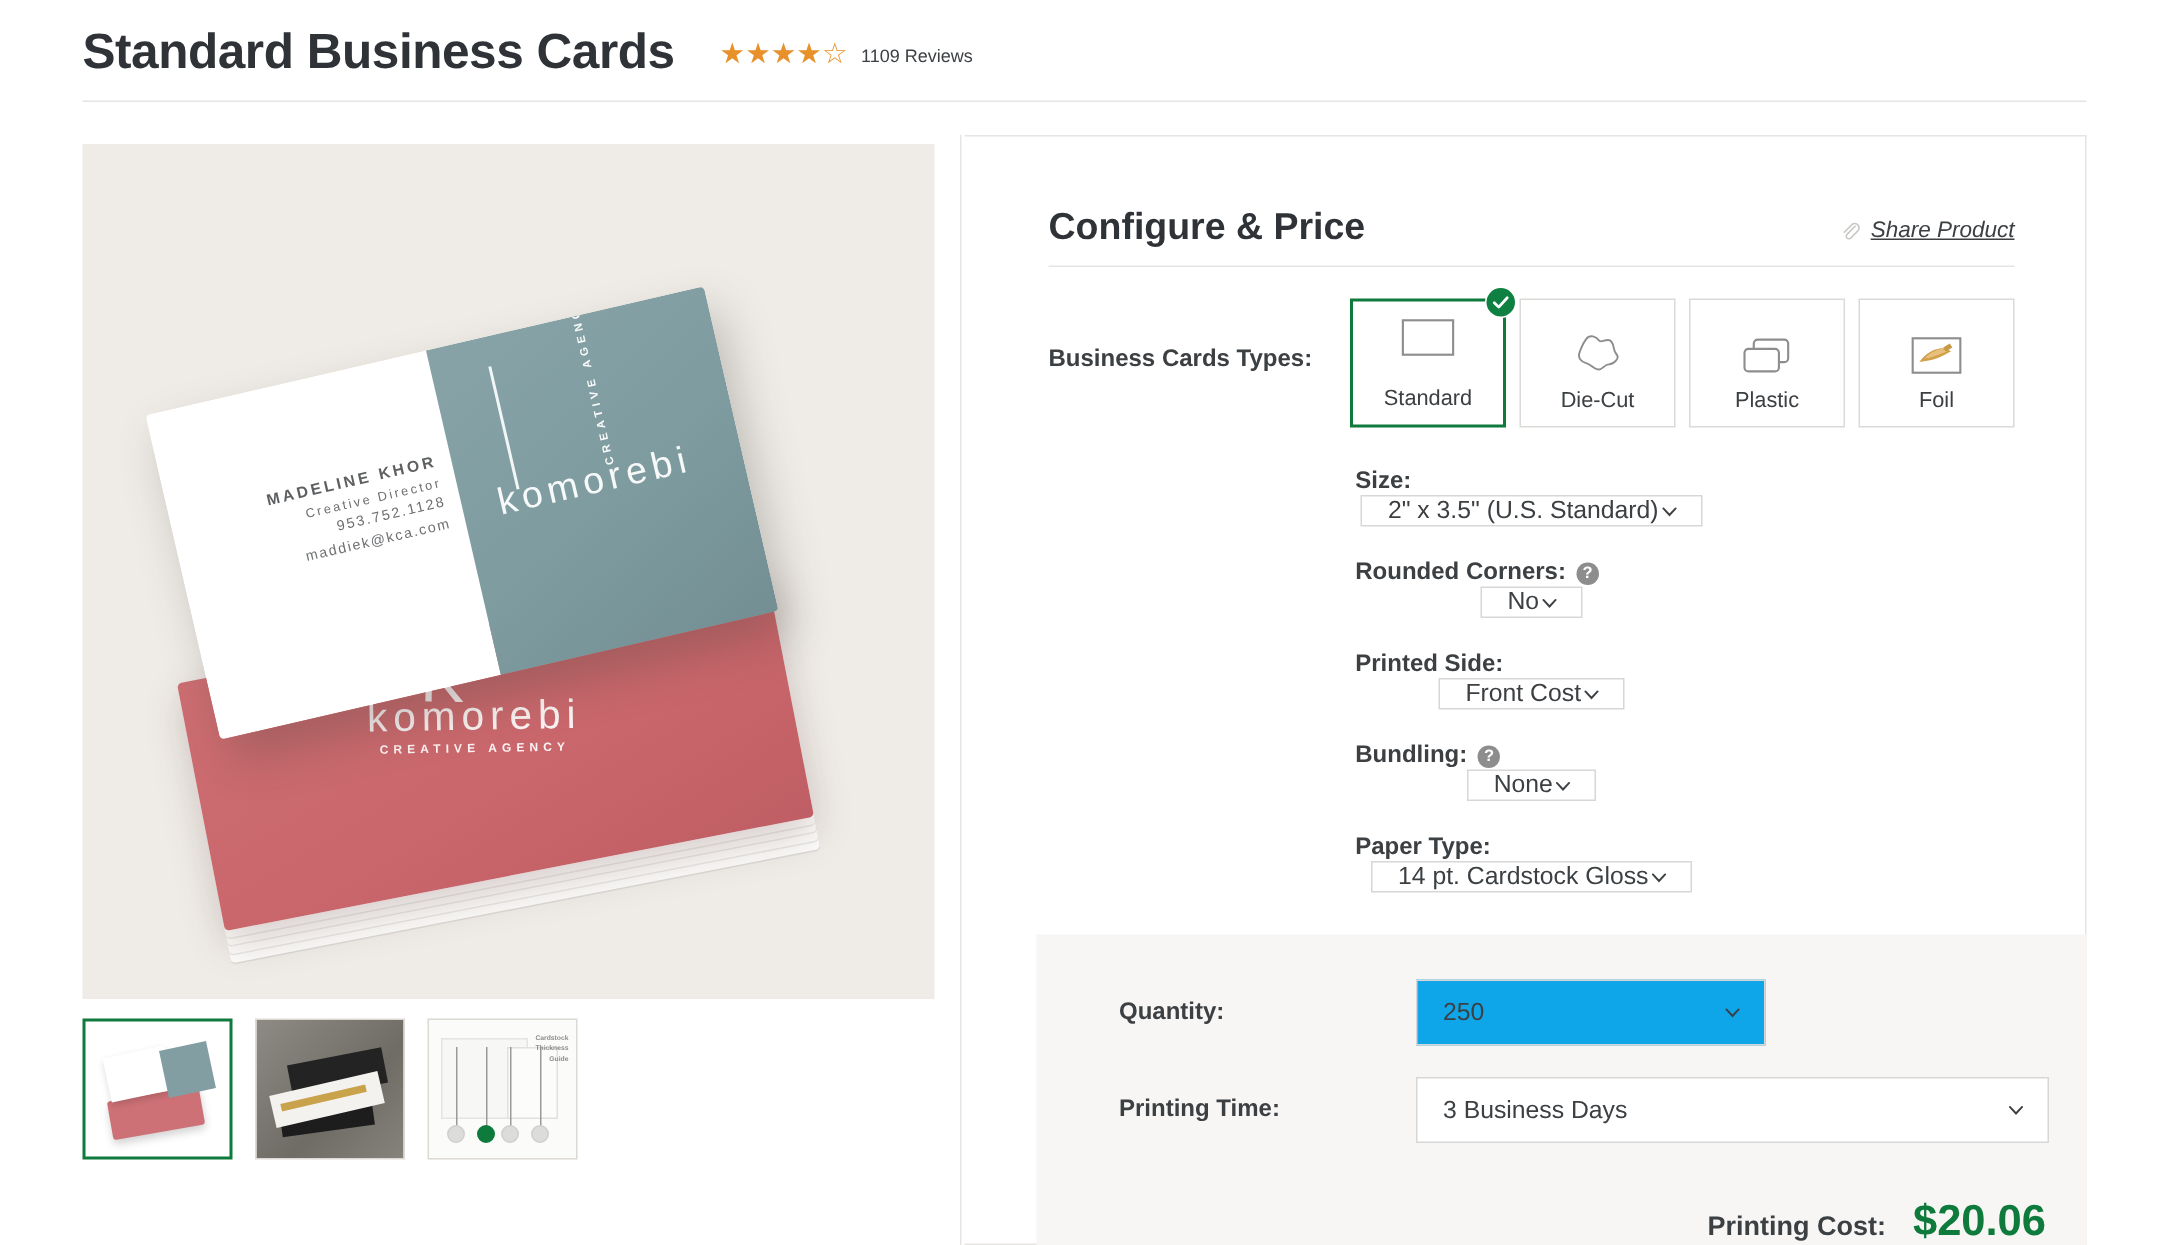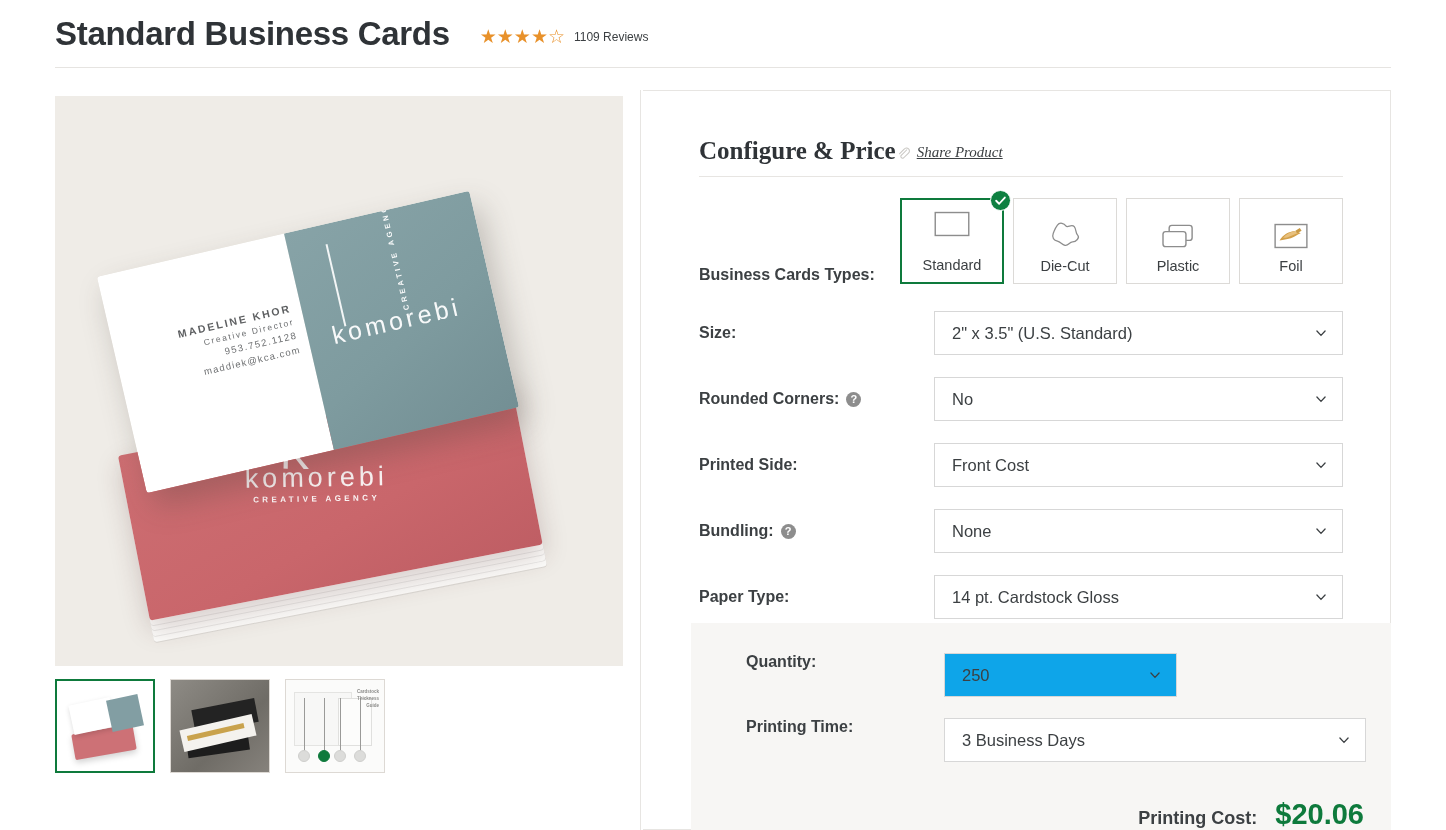--- a/index.html
+++ b/index.html
@@ -173,73 +173,73 @@
   }
 
   
   .v-divider { position: absolute; left: 640px; top: 90px; width: 1px; height: 740px; background: #e7e5e2; }
   .config-panel {
     position: absolute; left: 643px; top: 90px; width: 748px; height: 740px;
     border: 1px solid #e7e5e2; border-left: none; background: #fff;
   }
   .panel-pad { padding: 0 47px 0 56px; }
   .panel-head {
-    display: flex; align-items: flex-end; 
-    padding-top: 46px; padding-bottom: 11px; border-bottom: 1px solid #e7e5e2; font-family: Liberation Serif, serif;
+    display: flex; align-items: flex-end; justify-content: space-between;
+    padding-top: 46px; padding-bottom: 11px; border-bottom: 1px solid #e7e5e2;
   }
   .panel-title { font-size: 25px; font-weight: bold; color: #2f3337; }
   .share-wrap { display: flex; align-items: center; gap: 7px; margin-bottom: 4px; cursor: pointer; }
   .share-text {
     font-size: 15px; font-style: italic; text-decoration: underline;
     color: #3c4043;
   }
   .row-label {
     width: 235px; font-size: 16px; font-weight: bold; color: #3c4043;
     display: flex; align-items: center; gap: 7px;
   }
   .help-icon {
     width: 15px; height: 15px; border-radius: 50%; background: #8d8d8d;
     color: #fff; font-size: 11px; font-weight: bold; line-height: 15px;
     text-align: center; cursor: pointer; flex: none;
   }
 
   
-  .types-row { display: flex; align-items: flex-end; padding-top: 21px; }
+  .types-row { display: flex; align-items: flex-start; padding-top: 21px; }
   .tiles { display: flex; gap: 9px; }
   .tile {
     width: 104px; height: 86px; border: 1px solid #dcdad7; background: #fff;
     display: flex; flex-direction: column; align-items: center; justify-content: flex-end;
     padding-bottom: 9px; position: relative; cursor: pointer;
   }
   .tile.selected { border: 2px solid #0e7a3c; }
   .tile-icon { height: 44px; display: flex; align-items: center; justify-content: center; }
   .tile-label { font-size: 14.5px; color: #3c4043; }
   .check-badge {
     position: absolute; right: -9px; top: -10px; width: 21px; height: 21px;
     border-radius: 50%; background: #0e8041; border: 1.5px solid #fff;
     display: flex; align-items: center; justify-content: center;
   }
 
   
-  .select-row { display: flex; align-items: center; margin-top: 22px; }
+  .select-row { display: flex; align-items: center; margin-top: 22px; flex-direction: column; }
   .select-row.first { margin-top: 27px; }
   .sel {
     flex: 1; height: 44px; border: 1px solid #d7d7d7; background: #fff;
     display: flex; align-items: center; justify-content: space-between;
     padding: 0 14px 0 17px; cursor: pointer;
   }
   .sel-value { font-size: 16.5px; color: #3c4043; }
   .chev { width: 14px; height: 14px; flex: none; }
 
   
   .price-block {
     position: absolute; left: 48px; top: 532px; width: 700px; height: 208px;
     background: #f7f6f4; padding: 30px 0 0 0;
   }
-  .pb-row { display: flex; align-items: flex-start; padding-left: 55px; }
+  .pb-row { display: flex; align-items: center; padding-left: 55px; }
   .pb-label { width: 198px; font-size: 16px; font-weight: bold; color: #3c4043; }
   .sel-qty {
     width: 233px; height: 44px; border: 1px solid #d7d7d7; background: #0ea5e9;
     display: flex; align-items: center; justify-content: space-between;
     padding: 0 14px 0 17px; cursor: pointer;
   }
   .sel-time {
     width: 422px; height: 44px; border: 1px solid #d7d7d7; background: #fff;
     display: flex; align-items: center; justify-content: space-between;
     padding: 0 14px 0 17px; cursor: pointer;

